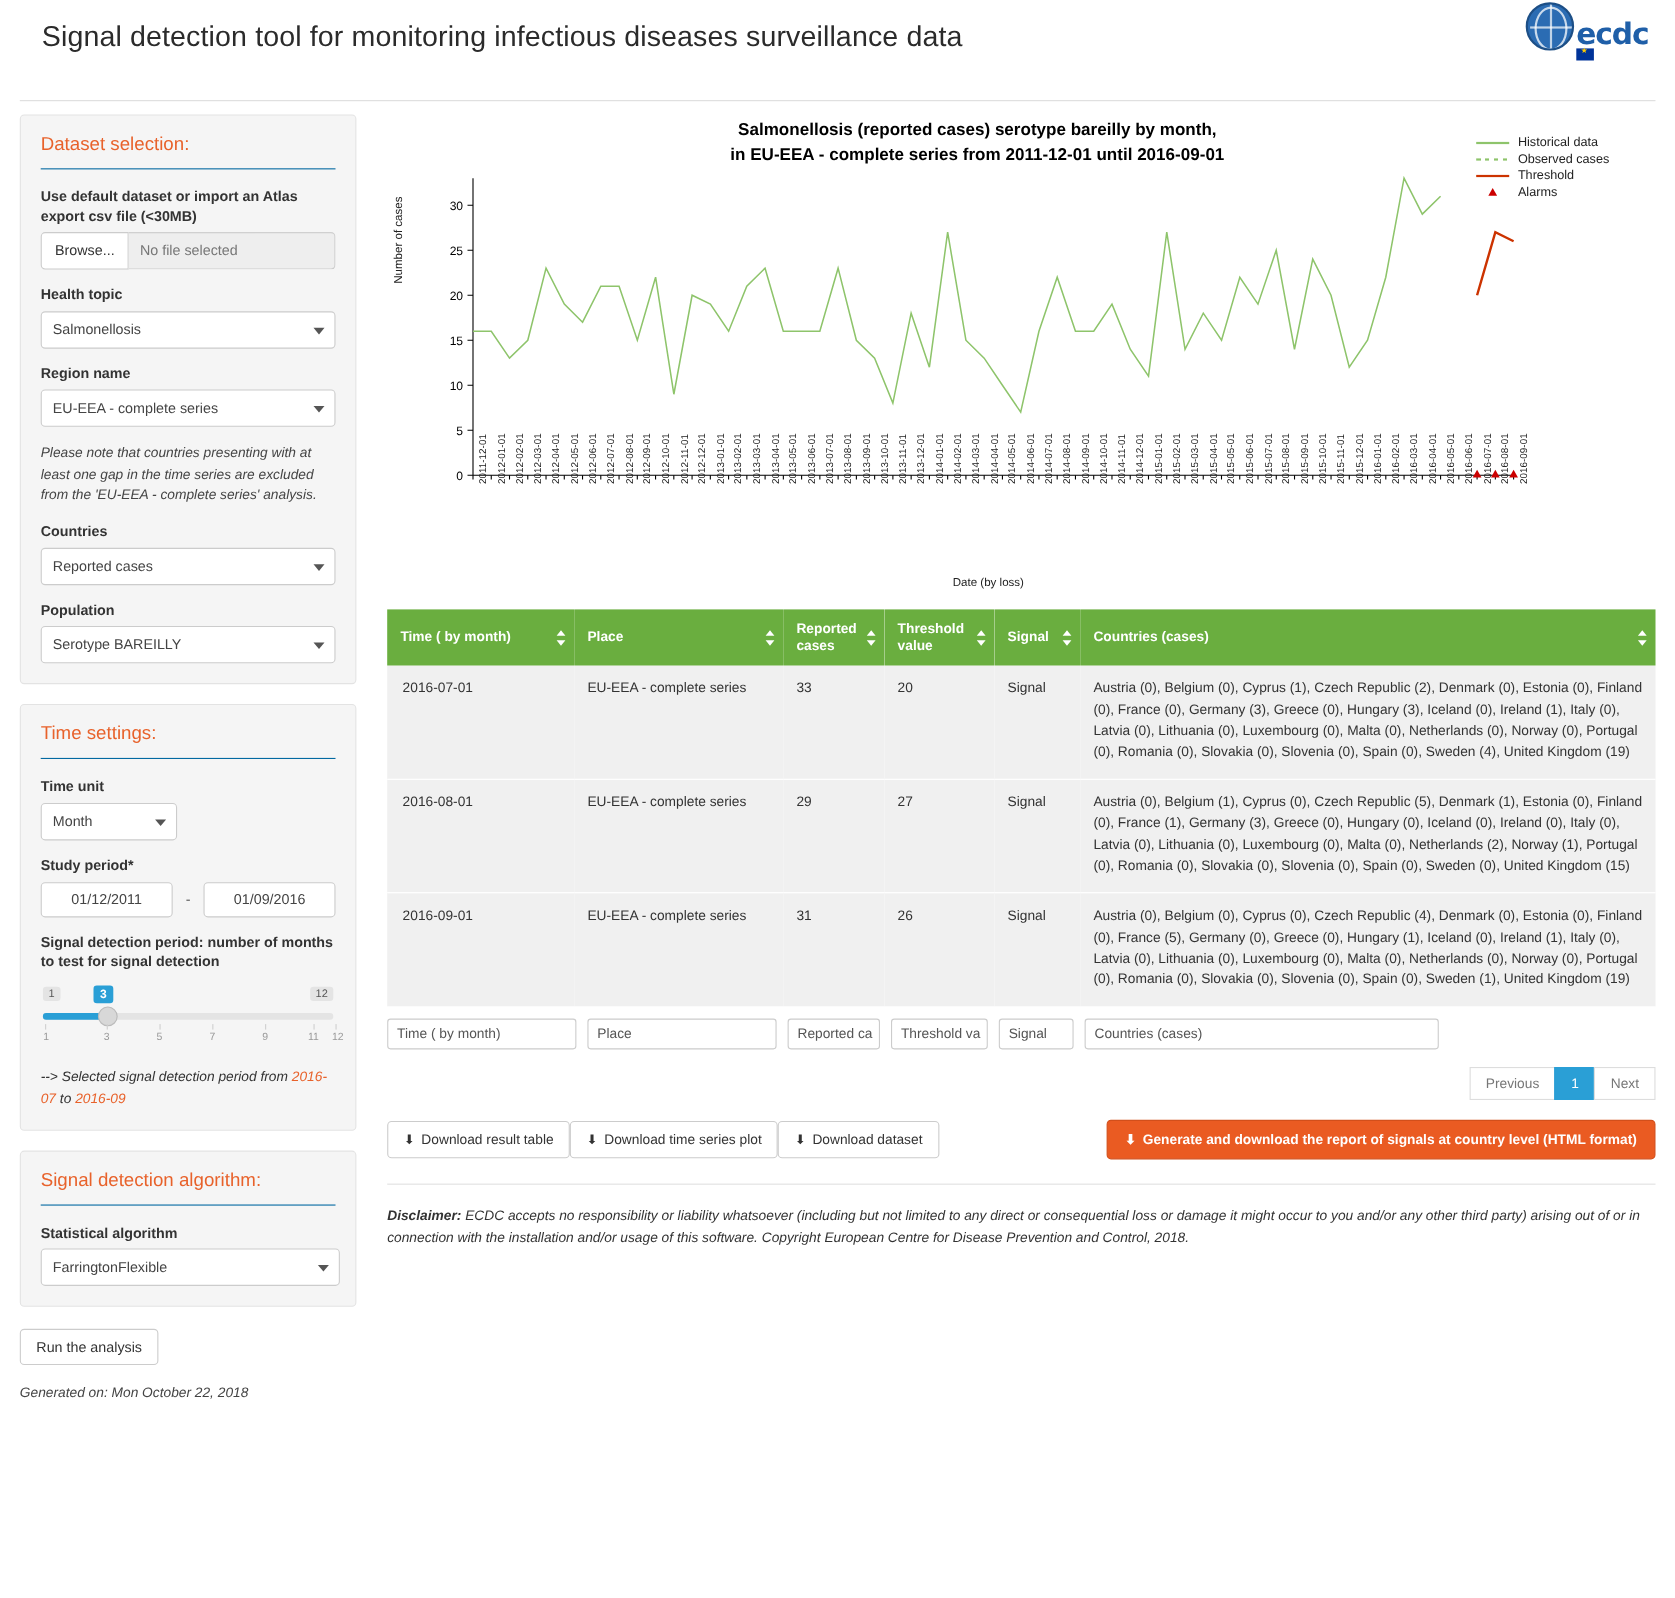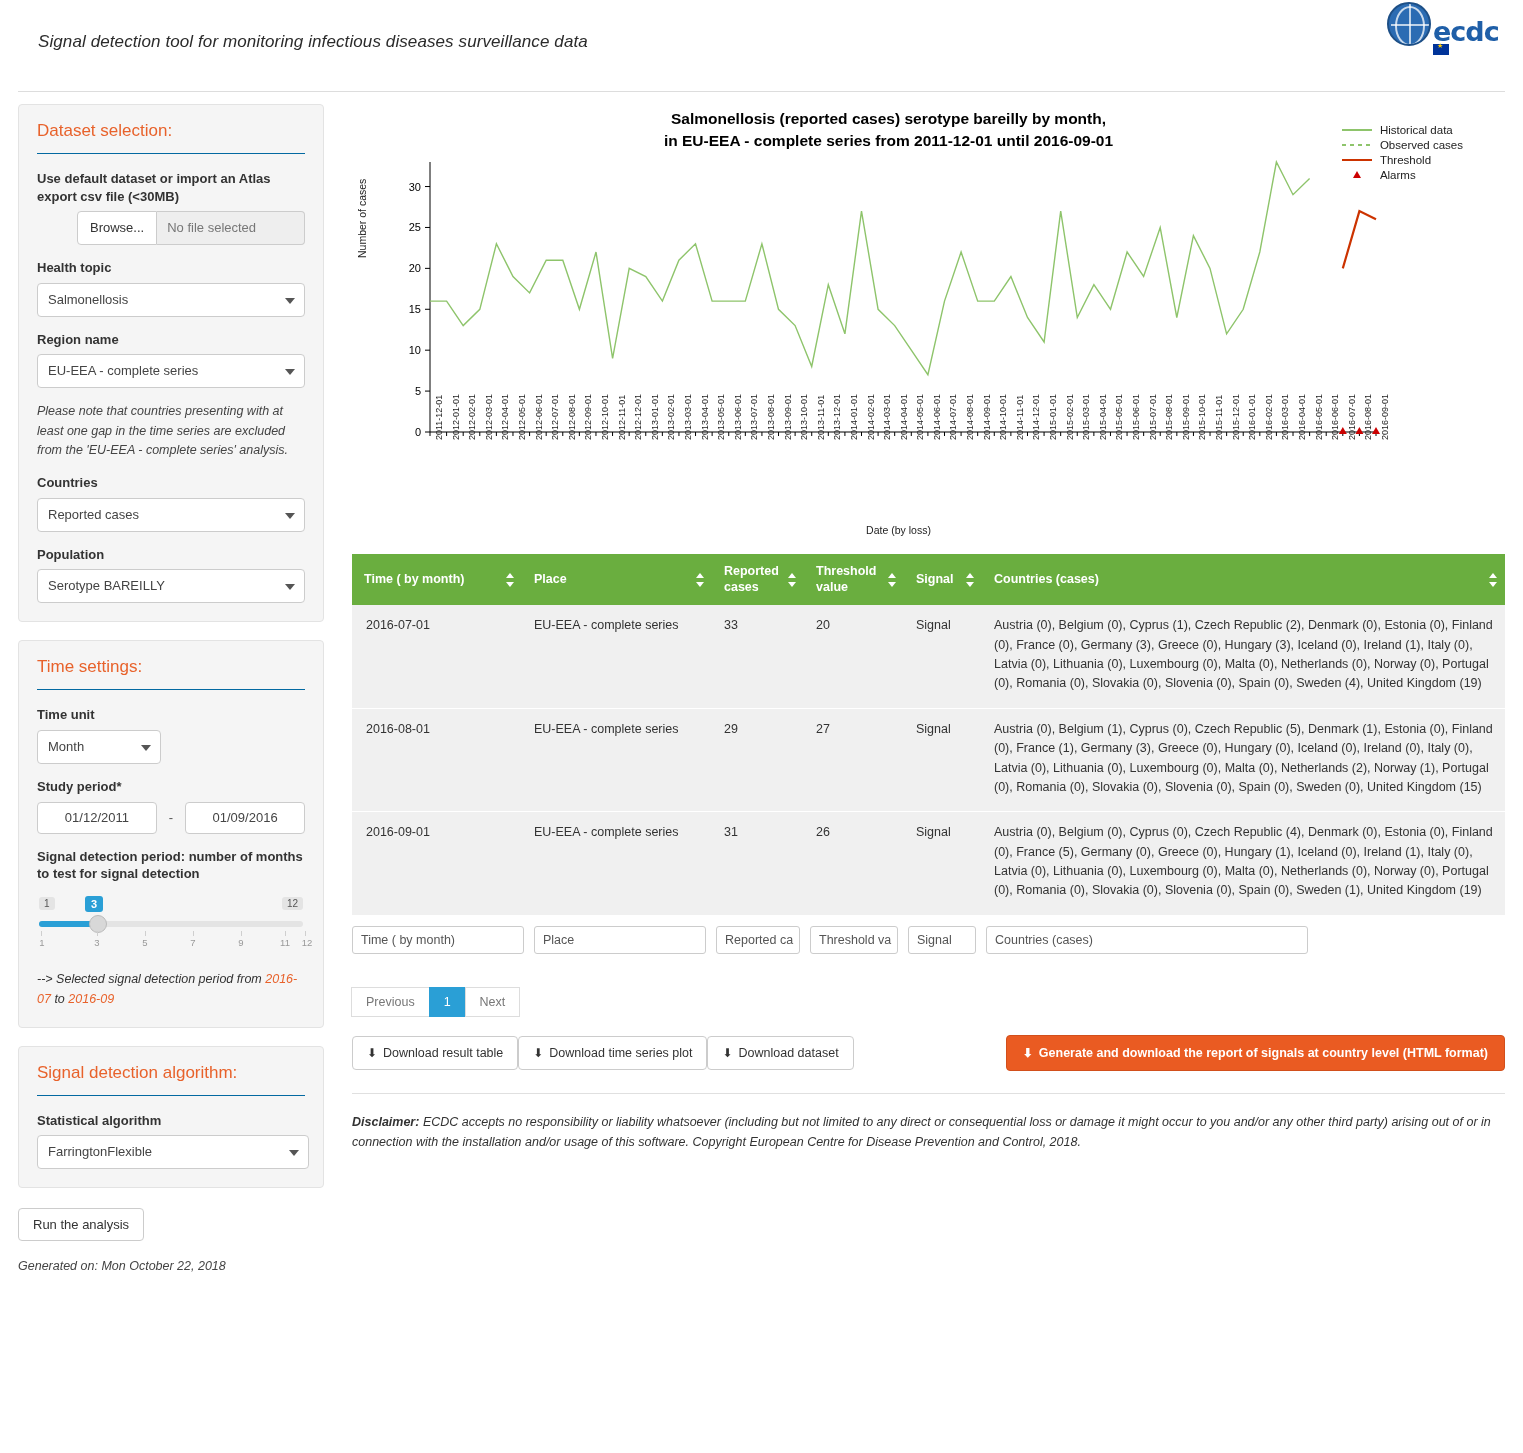--- a/index.html
+++ b/index.html
@@ -15,26 +15,25 @@
 
   
   .header {
     position: relative;
     padding: 18px 20px 10px 20px;
     border-bottom: 1px solid #dddddd;
     margin: 0 18px;
     height: 92px;
   }
   .app-title {
-    font-size: 17px;
+    font-size: 26px;
     color: #2b2b2b;
     font-weight: 400;
-    margin: 14px 0 0 0;
+    margin: 0 0 0 0;
     letter-spacing: 0.1px;
-    font-style: italic;
   }
   .ecdc-logo {
     position: absolute;
     right: 8px;
     top: 0px;
     width: 110px;
     height: 74px;
   }
   .ecdc-logo .globe {
     position: absolute; left: 0; top: 2px; width: 44px; height: 44px;
@@ -123,21 +122,20 @@
   }
   .file-row { display: flex; width: 100%; height: 34px; }
   .browse-btn {
     border: 1px solid #cccccc;
     background: #ffffff;
     border-radius: 4px 0 0 4px;
     padding: 0 12px;
     line-height: 32px;
     font-size: 13px;
     color: #333;
-    margin-left: 40px;
   }
   .file-name {
     flex: 1;
     border: 1px solid #cccccc;
     border-left: none;
     background: #eeeeee;
     border-radius: 0 4px 4px 0;
     line-height: 32px;
     padding-left: 10px;
     color: #777;
@@ -329,21 +327,21 @@
     overflow: hidden;
     white-space: nowrap;
   }
   .fb-time { width: 172px; }
   .fb-place { width: 172px; }
   .fb-cases { width: 84px; }
   .fb-thr { width: 88px; }
   .fb-signal { width: 68px; }
   .fb-countries { width: 322px; }
 
-  .pager { display: flex; margin-top: 33px; }
+  .pager { display: flex; justify-content: flex-end; margin-top: 16px; }
   .pg {
     border: 1px solid #dddddd;
     background: #ffffff;
     color: #2a7ab0;
     padding: 7px 14px;
     font-size: 12.5px;
     margin-left: -1px;
   }
   .pg.active { background: #2a9fd6; color: #fff; border-color: #2a9fd6; }
   .pg.disabled { color: #777; }

